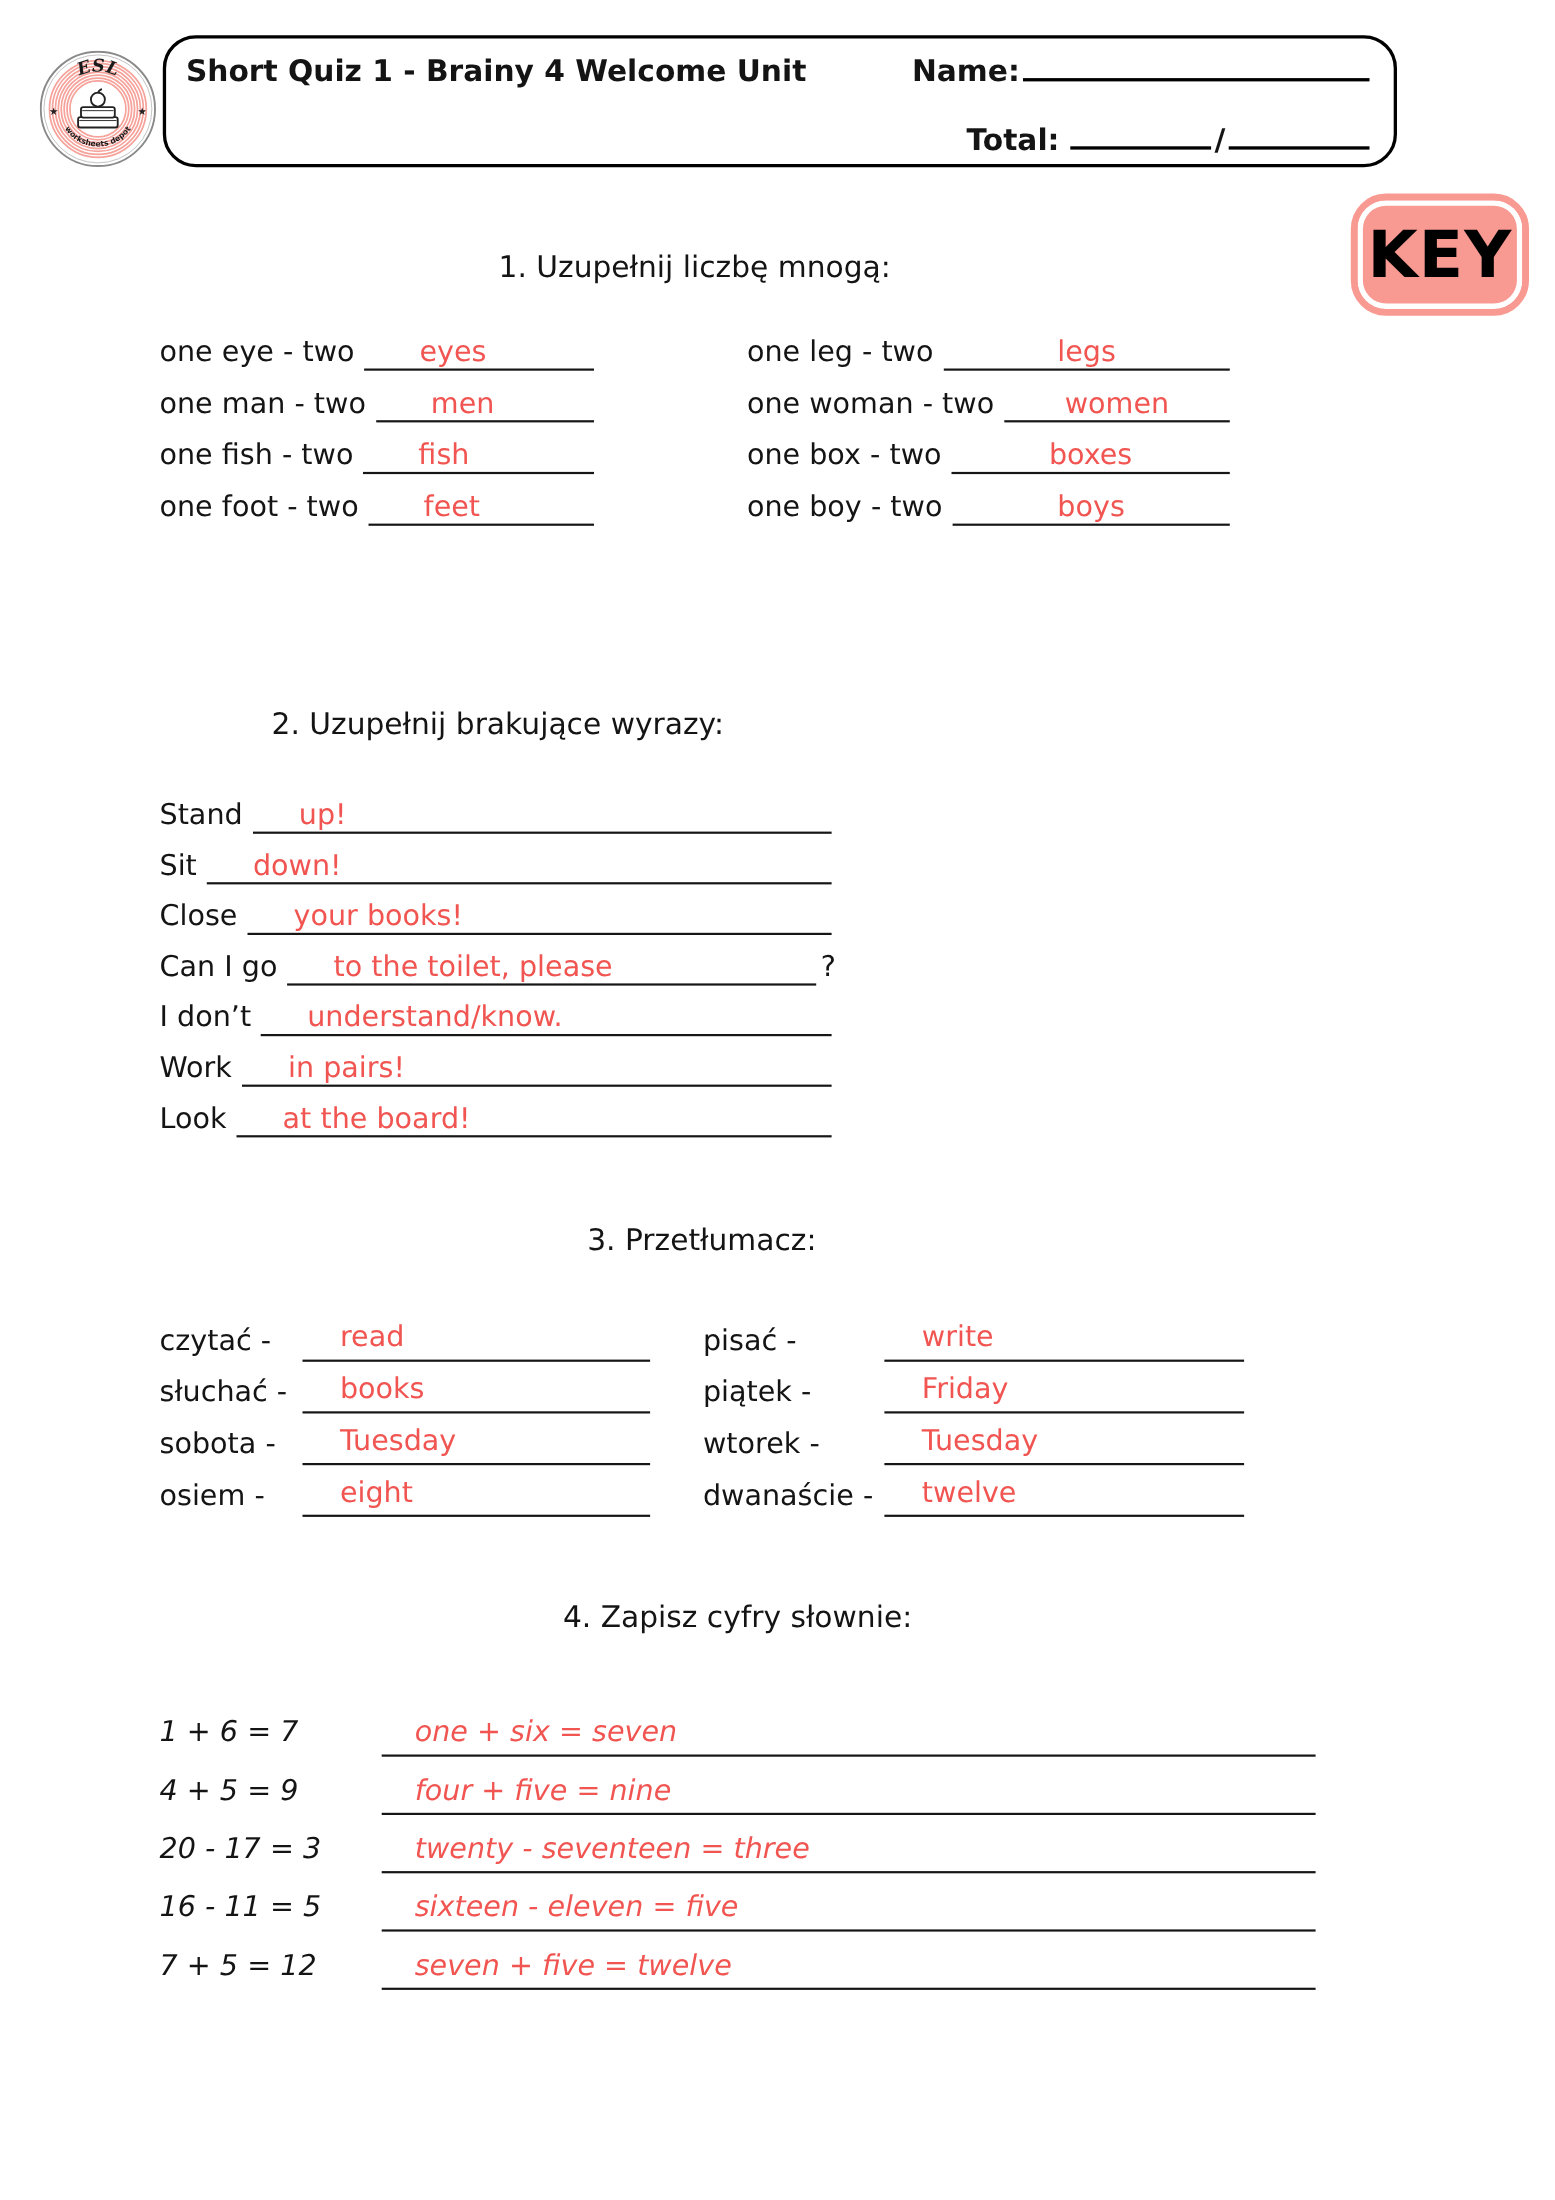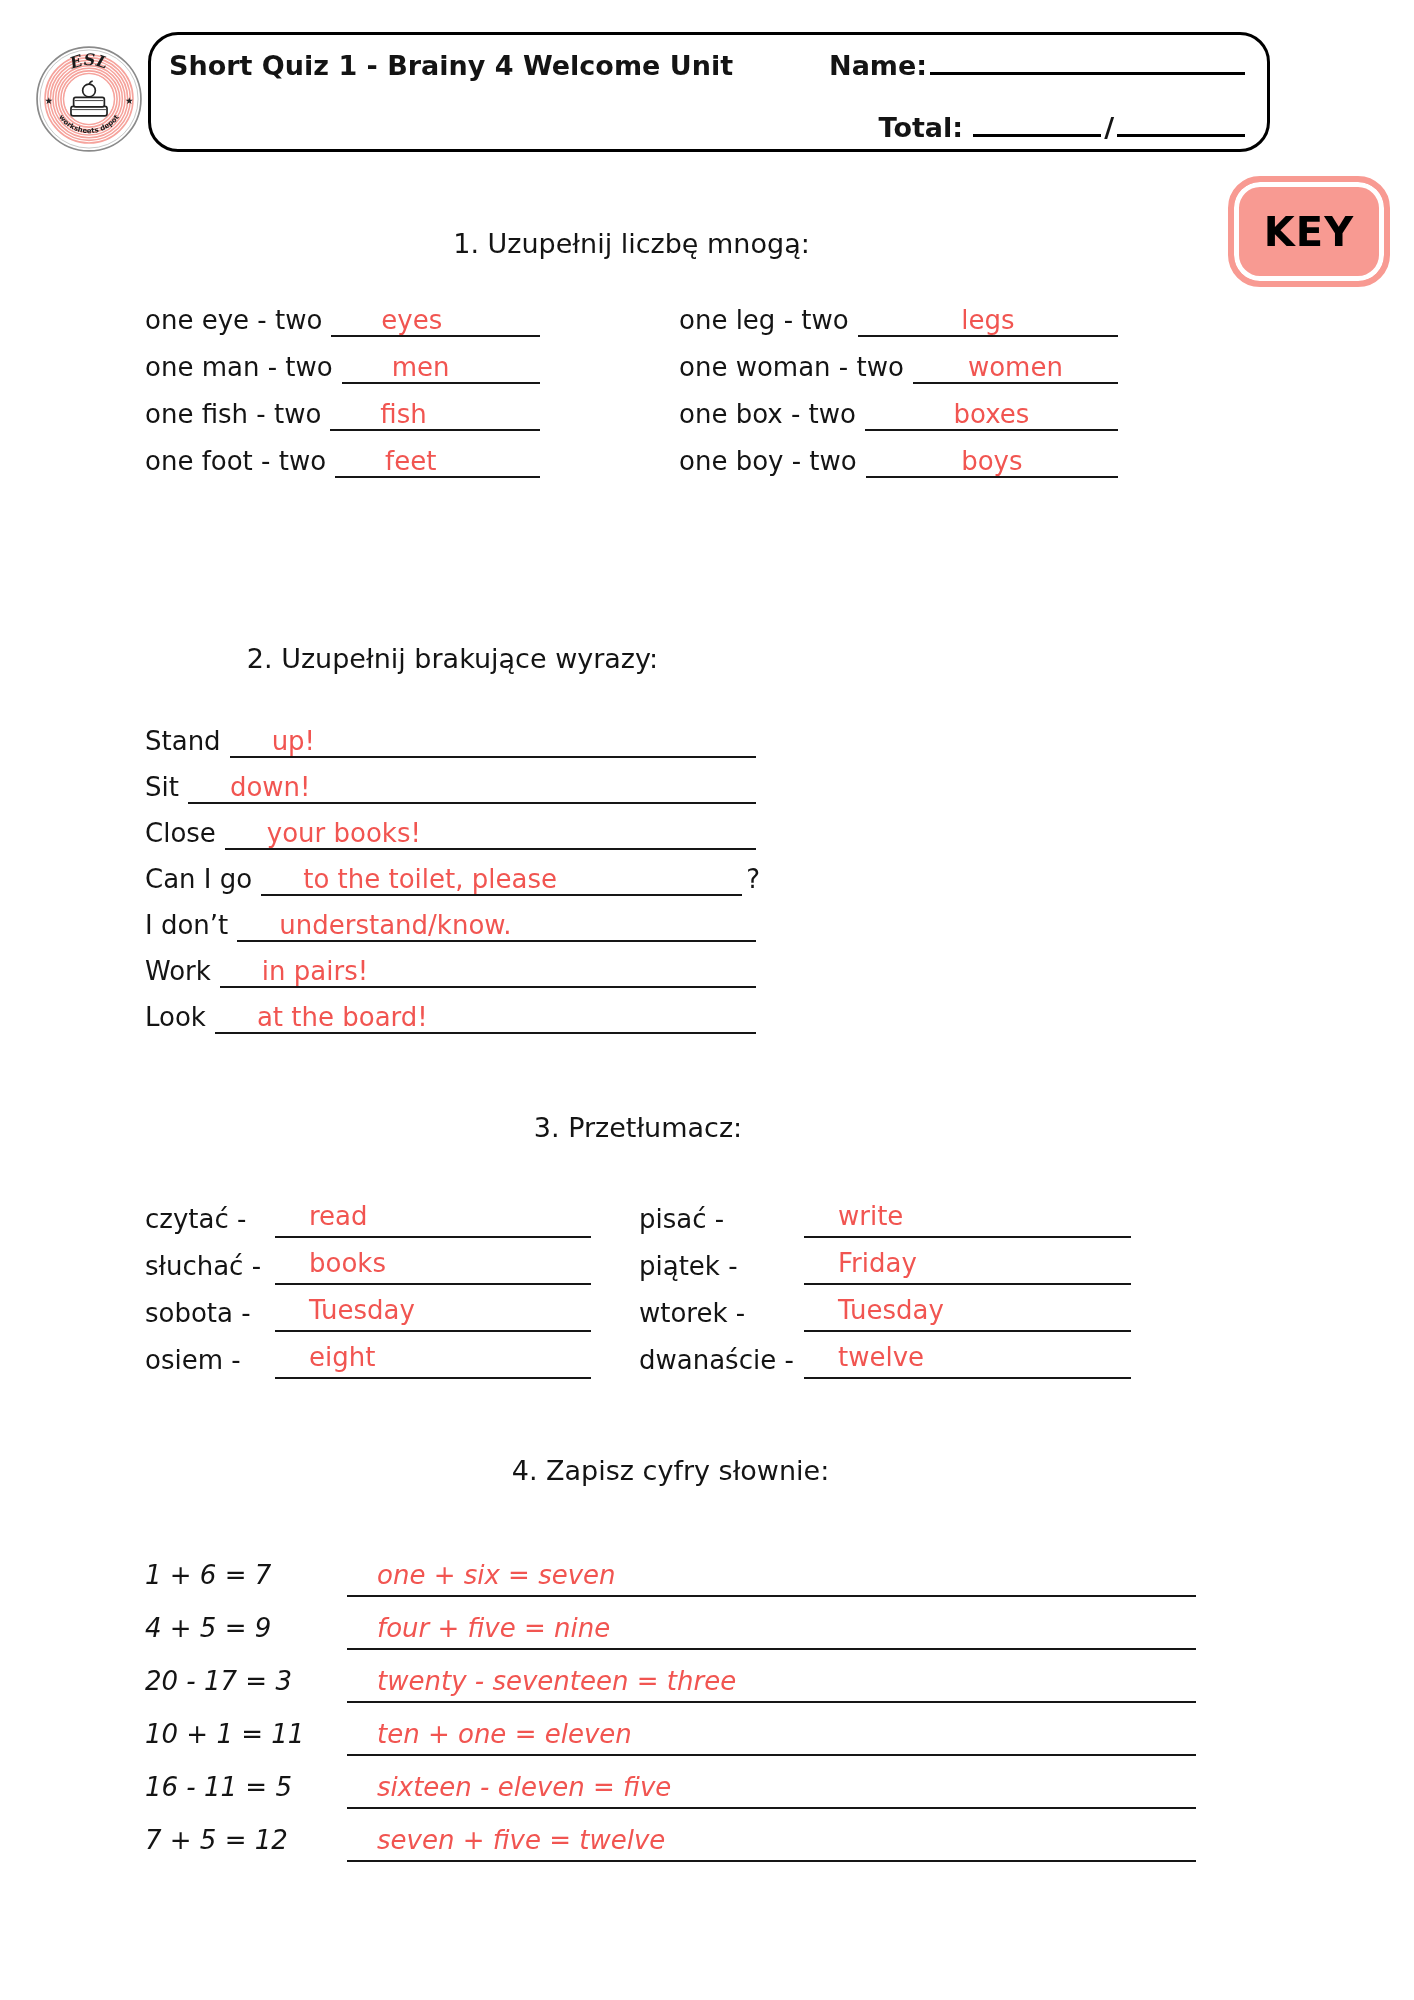--- a/index.html
+++ b/index.html
@@ -30,21 +30,21 @@
   .slash { font-size:27px; font-weight:bold; margin-left:3px; }
 
   .key-badge {
     position:absolute; left:1228px; top:176px; width:162px; height:111px;
     background:var(--pink,#f89a92);
     border:6px solid var(--pink,#f89a92);
     border-radius:32px;
     box-shadow: inset 0 0 0 5px #ffffff;
     display:flex; align-items:center; justify-content:center;
   }
-  .key-badge span { font-size:40px; font-weight:bold; color:#000; letter-spacing:1px; }
+  .key-badge span { font-size:59px; font-weight:bold; color:#000; letter-spacing:1px; }
 
   
   .heading { font-size:27px; font-weight:normal; white-space:nowrap;text-align:center; }
   .row  { display:flex; align-items:baseline; }
   .lbl  { white-space:nowrap; font-size:26px; }
   .blank{ flex:1; border-bottom:2.6px solid #161616; margin-left:9px; min-height:8px; }
   .ans  { color:var(--red,#f15551); font-size:26px; white-space:nowrap; }
   .suffix { font-size:26px; margin-left:4px; }
 
   
@@ -275,24 +275,20 @@
     </div>
     <div class="row">
       <span class="lbl">4 + 5 = 9</span>
       <span class="blank"><span class="ans">four + five = nine</span></span>
     </div>
     <div class="row">
       <span class="lbl">20 - 17 = 3</span>
       <span class="blank"><span class="ans">twenty - seventeen = three</span></span>
     </div>
     <div class="row">
-      <span class="lbl">10 + 1 = 11</span>
-      <span class="blank"><span class="ans">ten + one = eleven</span></span>
-    </div>
-    <div class="row">
       <span class="lbl">16 - 11 = 5</span>
       <span class="blank"><span class="ans">sixteen - eleven = five</span></span>
     </div>
     <div class="row">
       <span class="lbl">7 + 5 = 12</span>
       <span class="blank"><span class="ans">seven + five = twelve</span></span>
     </div>
   </div>
 </section>
 

